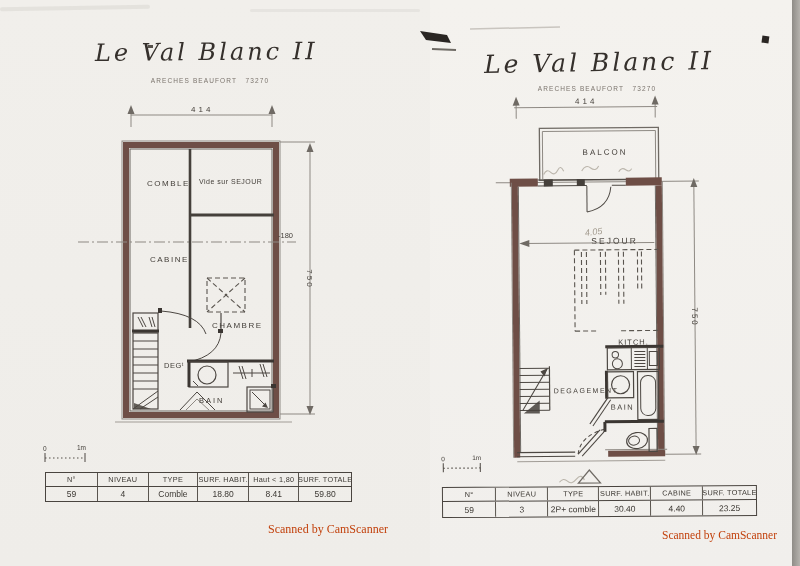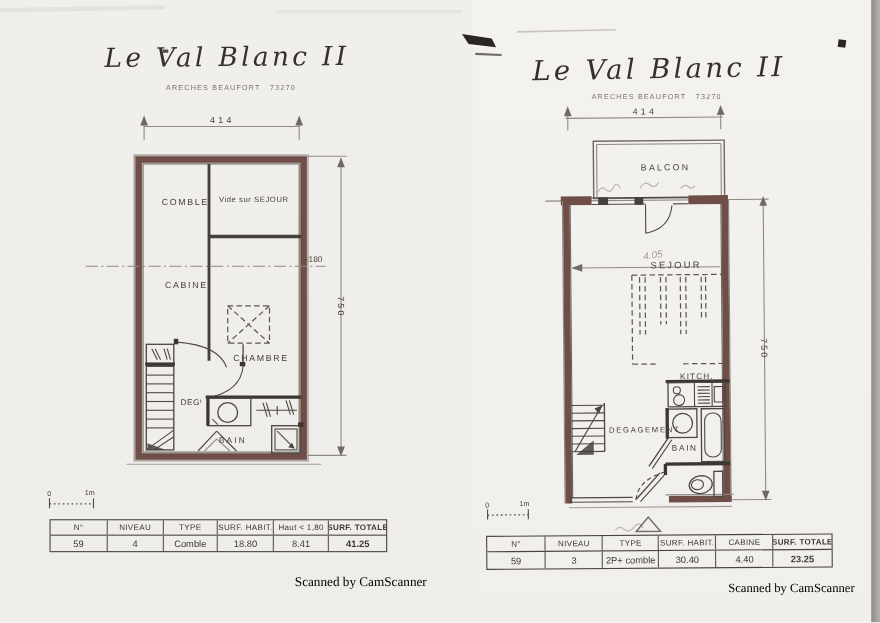--- a/index.html
+++ b/index.html
@@ -34,24 +34,24 @@
   .dots{stroke:#55504a;stroke-width:1.2;fill:none;stroke-dasharray:1.5 2.5;}
   .ah{fill:#6f6a64;stroke:none;}
   .pencil{stroke:#a39b8f;stroke-width:1.1;fill:none;opacity:.7;}
   .lbl{font-family:"Liberation Sans",sans-serif;fill:#45403b;}
   .pencil-lbl{font-family:"Liberation Sans",sans-serif;fill:#a39b8f;font-style:italic;}
   .table{position:absolute;display:grid;border:1.4px solid #49443f;color:#3c3833;}
   .tr{display:grid;grid-template-columns:17% 16.7% 16.2% 16.7% 16.5% 16.9%;}
   .tr.head{border-bottom:1.2px solid #49443f;}
   .td{border-right:1px solid #5a554f;display:flex;align-items:center;justify-content:center;
       white-space:nowrap;overflow:hidden;}
-  .td:last-child{border-right:none;font-weight:bold;}
+  .td:last-child{border-right:none;}
   .tr.head .td{font-size:7.3px;letter-spacing:.3px;}
   .tr.body .td{font-size:8.5px;}
-  .footer{position:absolute;font-family:"Liberation Serif",serif;color:#000000;}
+  .footer{position:absolute;font-family:"Liberation Serif",serif;color:#c2410c;}
   #footer-left{left:268px;top:522px;font-size:12px;}
   #footer-right{left:662px;top:529px;font-size:11.5px;}
 </style>
 </head>
 <body>
 
 <div id="scan">
   <div class="page" id="page-left"></div>
   <div class="page" id="page-right"></div>
   <div id="edge-strip"></div>
@@ -347,21 +347,21 @@
       <div class="td">SURF. HABIT.</div>
       <div class="td">Haut &lt; 1,80</div>
       <div class="td">SURF. TOTALE</div>
     </div>
     <div class="tr body">
       <div class="td">59</div>
       <div class="td">4</div>
       <div class="td">Comble</div>
       <div class="td">18.80</div>
       <div class="td">8.41</div>
-      <div class="td">41.25</div>
+      <div class="td">59.80</div>
     </div>
   </div>
 
   <div class="table" style="left:442px;top:486px;width:313px;grid-template-rows:14px 15px;transform:rotate(-0.4deg);">
     <div class="tr head">
       <div class="td">N°</div>
       <div class="td">NIVEAU</div>
       <div class="td">TYPE</div>
       <div class="td">SURF. HABIT.</div>
       <div class="td">CABINE</div>

